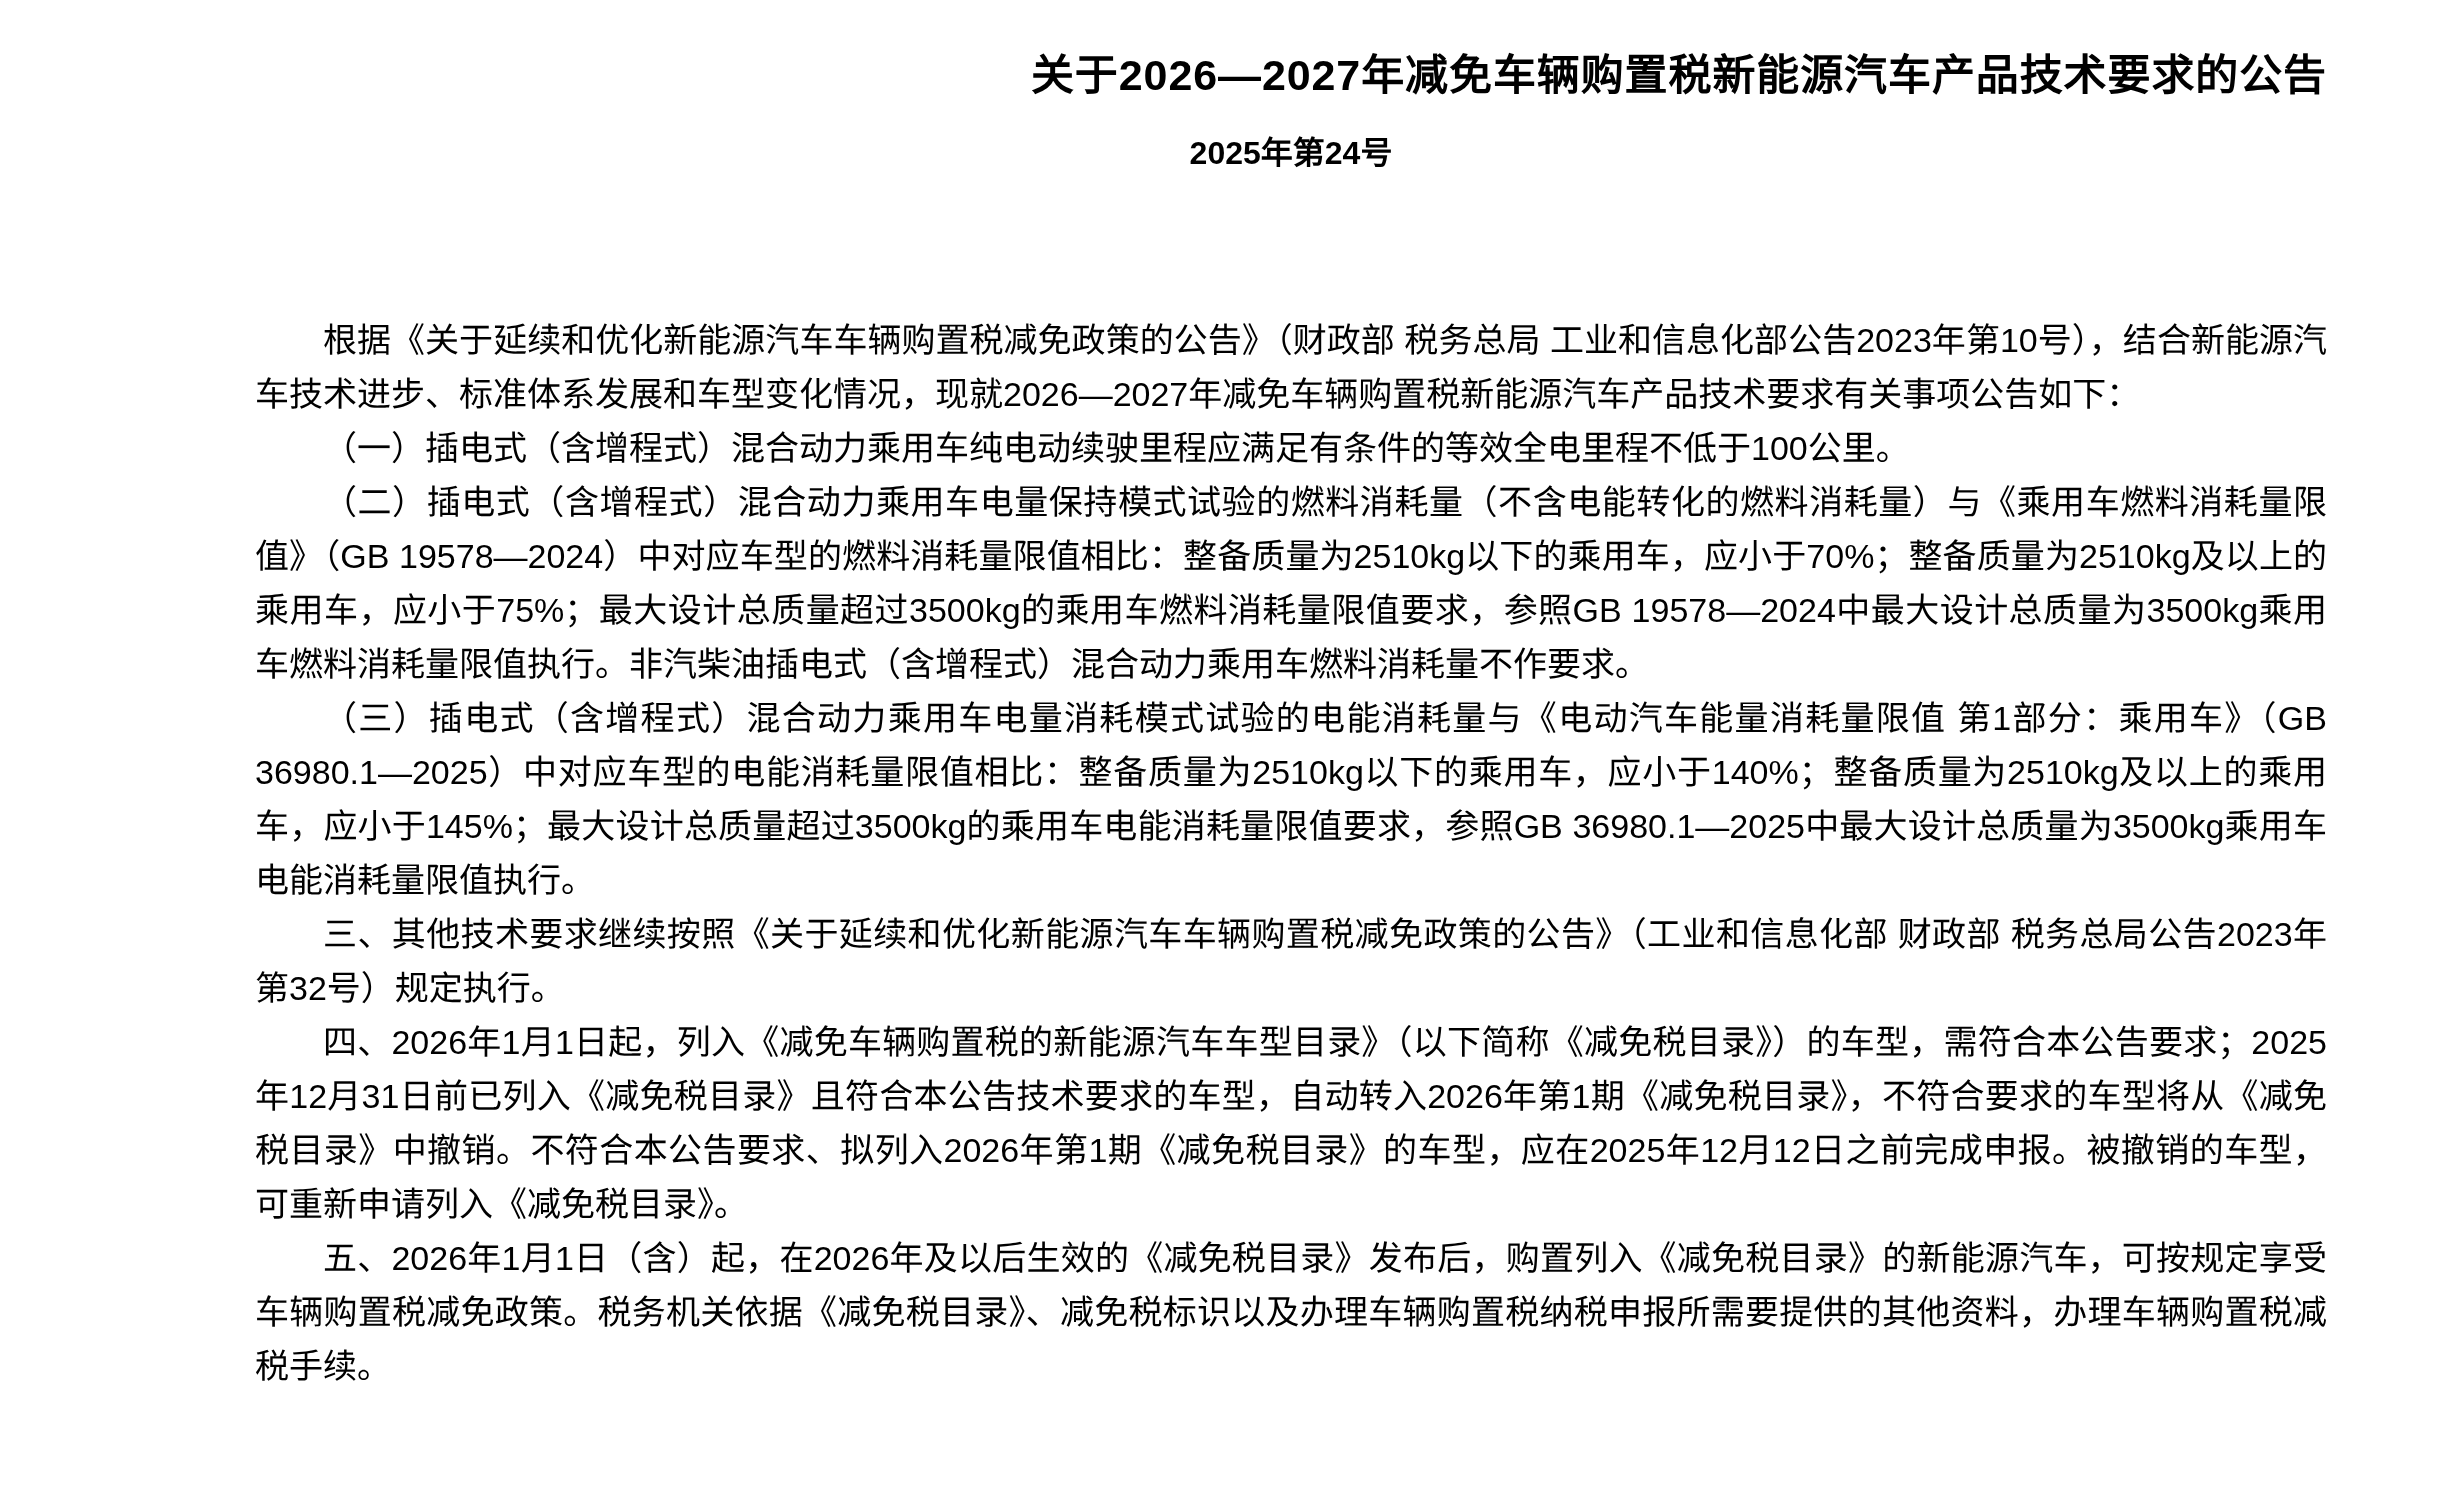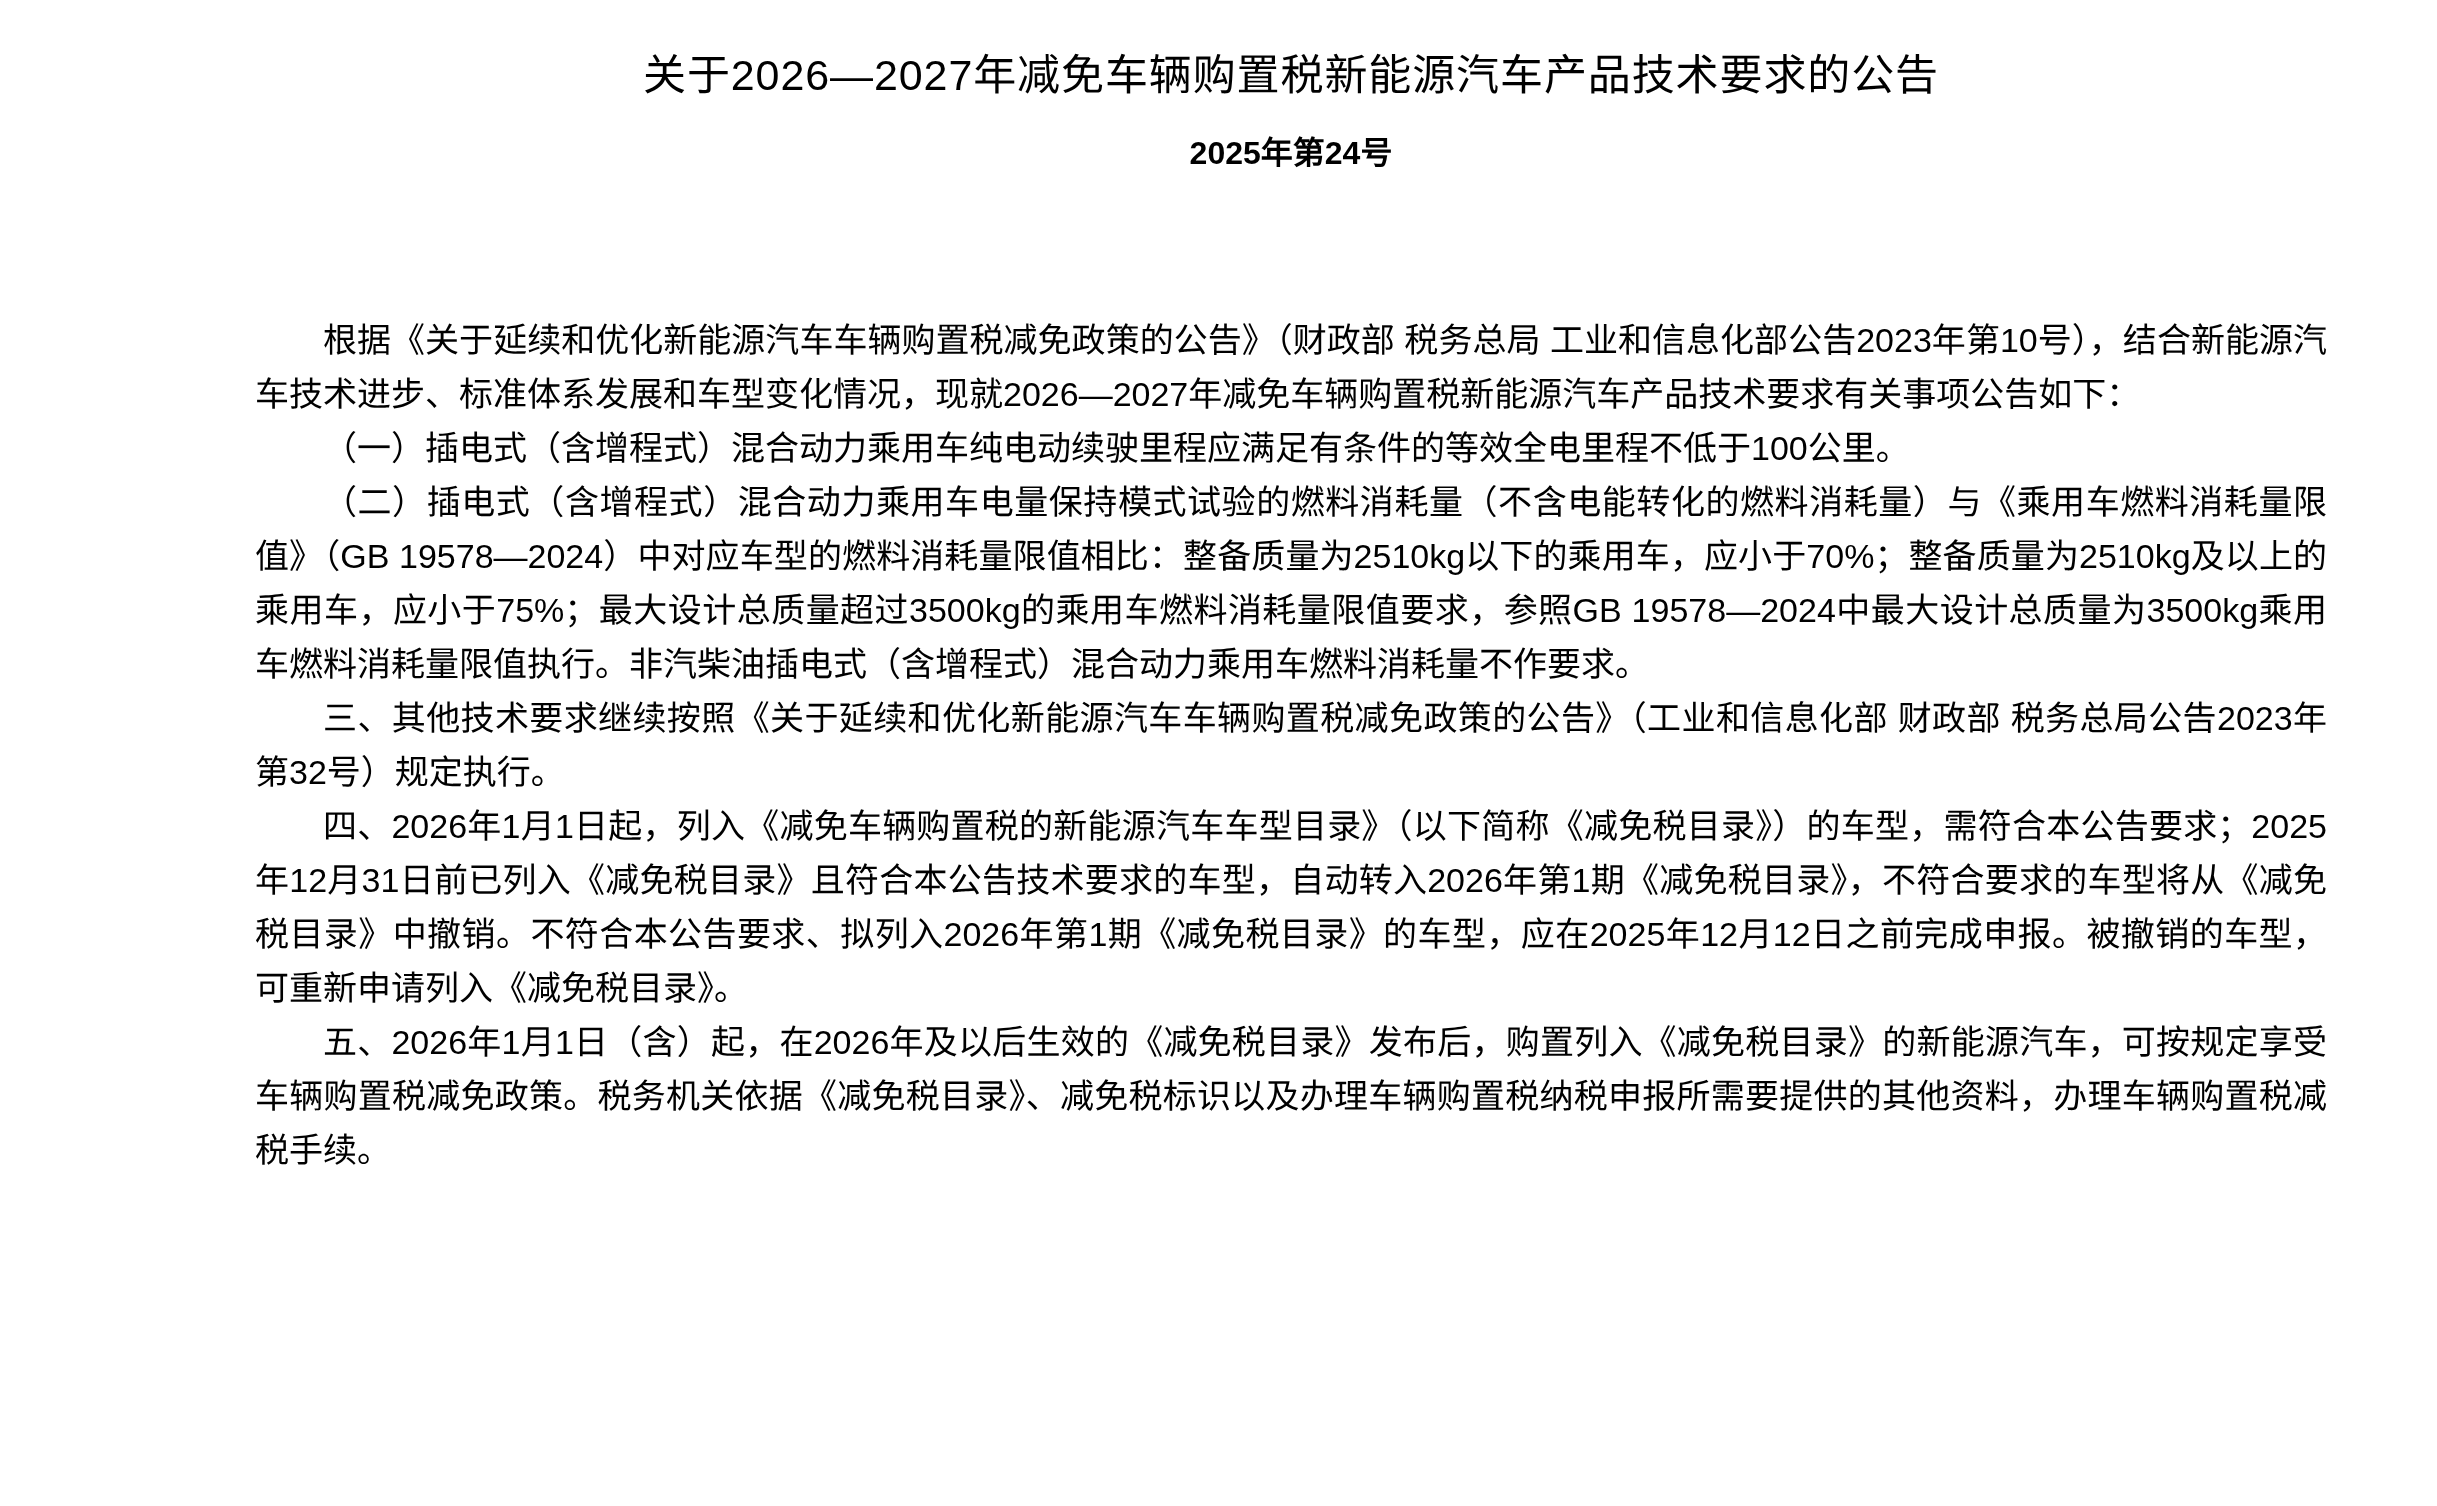--- a/index.html
+++ b/index.html
@@ -14,22 +14,22 @@
     box-sizing: border-box;
     background: #ffffff;
     color: #000000;
     font-family: "Liberation Sans", "DejaVu Sans", sans-serif;
     padding: 28px 111px 0 255px;
     overflow: hidden;
   }
   .doc-title {
     margin: 21px 0 0 0;
     font-size: 43px;
-    font-weight: 400;
-    text-align: center;
+    font-weight: 700;
+    text-align: right;
     line-height: 1.25;
     letter-spacing: 0.9px;
   }
   .doc-number {
     margin-top: 24.5px;
     font-size: 32px;
     font-weight: 700;
     text-align: center;
   }
   .doc-body {
@@ -50,19 +50,20 @@
 
 <div class="page">
   <h1 class="doc-title">关于2026—2027年减免车辆购置税新能源汽车产品技术要求的公告</h1>
 
   <div class="doc-number">2025年第24号</div>
 
   <div class="doc-body">
     <p>根据《关于延续和优化新能源汽车车辆购置税减免政策的公告》（财政部 税务总局 工业和信息化部公告2023年第10号），结合新能源汽车技术进步、标准体系发展和车型变化情况，现就2026—2027年减免车辆购置税新能源汽车产品技术要求有关事项公告如下：</p>
     <p>（一）插电式（含增程式）混合动力乘用车纯电动续驶里程应满足有条件的等效全电里程不低于100公里。</p>
     <p>（二）插电式（含增程式）混合动力乘用车电量保持模式试验的燃料消耗量（不含电能转化的燃料消耗量）与《乘用车燃料消耗量限值》（GB 19578—2024）中对应车型的燃料消耗量限值相比：整备质量为2510kg以下的乘用车，应小于70%；整备质量为2510kg及以上的乘用车，应小于75%；最大设计总质量超过3500kg的乘用车燃料消耗量限值要求，参照GB 19578—2024中最大设计总质量为3500kg乘用车燃料消耗量限值执行。非汽柴油插电式（含增程式）混合动力乘用车燃料消耗量不作要求。</p>
+    <p>（三）插电式（含增程式）混合动力乘用车电量消耗模式试验的电能消耗量与《电动汽车能量消耗量限值 第1部分：乘用车》（GB 36980.1—2025）中对应车型的电能消耗量限值相比：整备质量为2510kg以下的乘用车，应小于140%；整备质量为2510kg及以上的乘用车，应小于145%；最大设计总质量超过3500kg的乘用车电能消耗量限值要求，参照GB 36980.1—2025中最大设计总质量为3500kg乘用车电能消耗量限值执行。</p>
     <p>三、其他技术要求继续按照《关于延续和优化新能源汽车车辆购置税减免政策的公告》（工业和信息化部 财政部 税务总局公告2023年第32号）规定执行。</p>
     <p>四、2026年1月1日起，列入《减免车辆购置税的新能源汽车车型目录》（以下简称《减免税目录》）的车型，需符合本公告要求；2025年12月31日前已列入《减免税目录》且符合本公告技术要求的车型，自动转入2026年第1期《减免税目录》，不符合要求的车型将从《减免税目录》中撤销。不符合本公告要求、拟列入2026年第1期《减免税目录》的车型，应在2025年12月12日之前完成申报。被撤销的车型，可重新申请列入《减免税目录》。</p>
     <p>五、2026年1月1日（含）起，在2026年及以后生效的《减免税目录》发布后，购置列入《减免税目录》的新能源汽车，可按规定享受车辆购置税减免政策。税务机关依据《减免税目录》、减免税标识以及办理车辆购置税纳税申报所需要提供的其他资料，办理车辆购置税减税手续。</p>
 
   </div>
 </div>
 
 
 </body></html>

